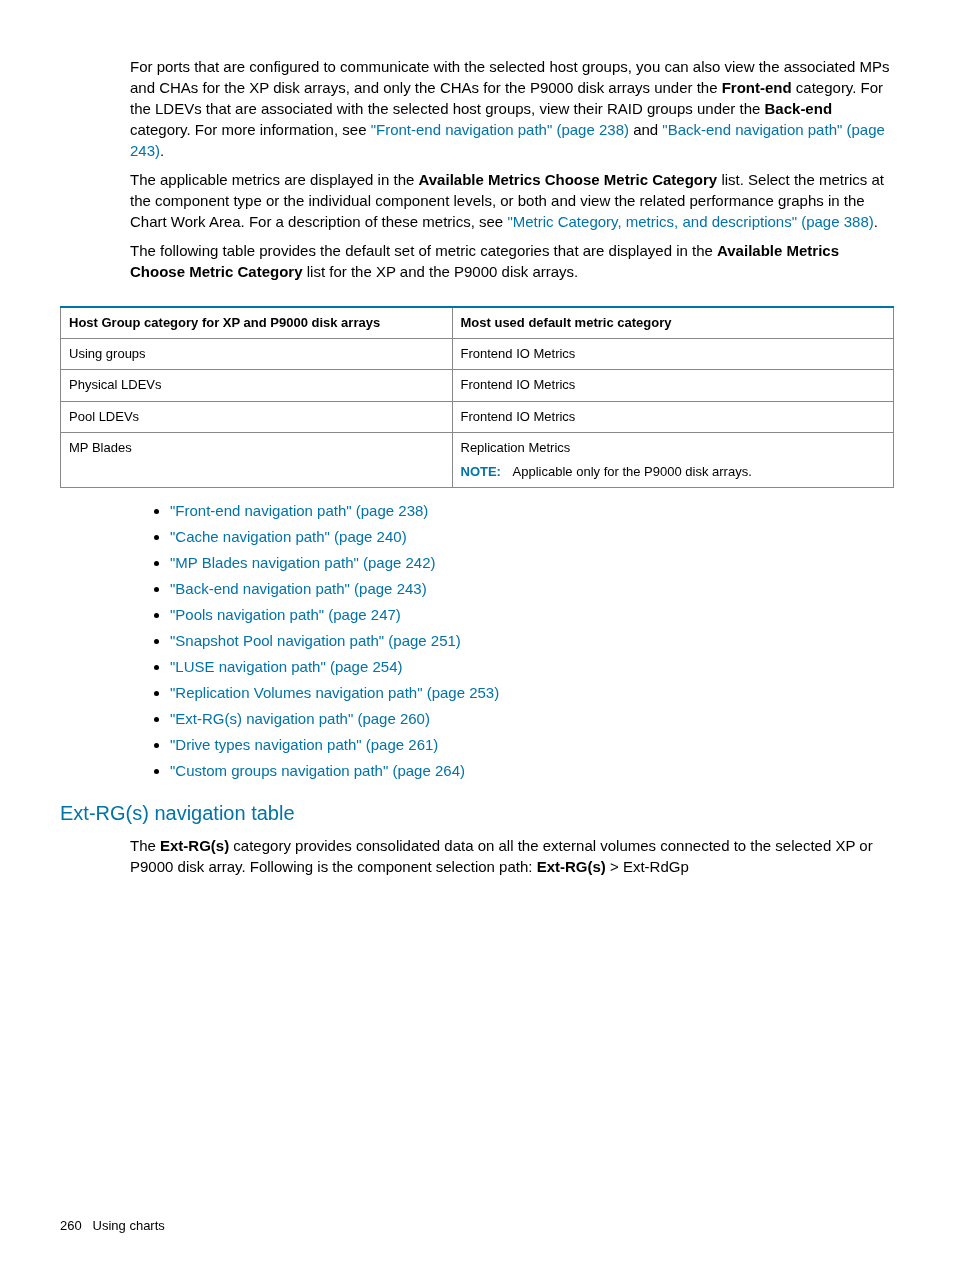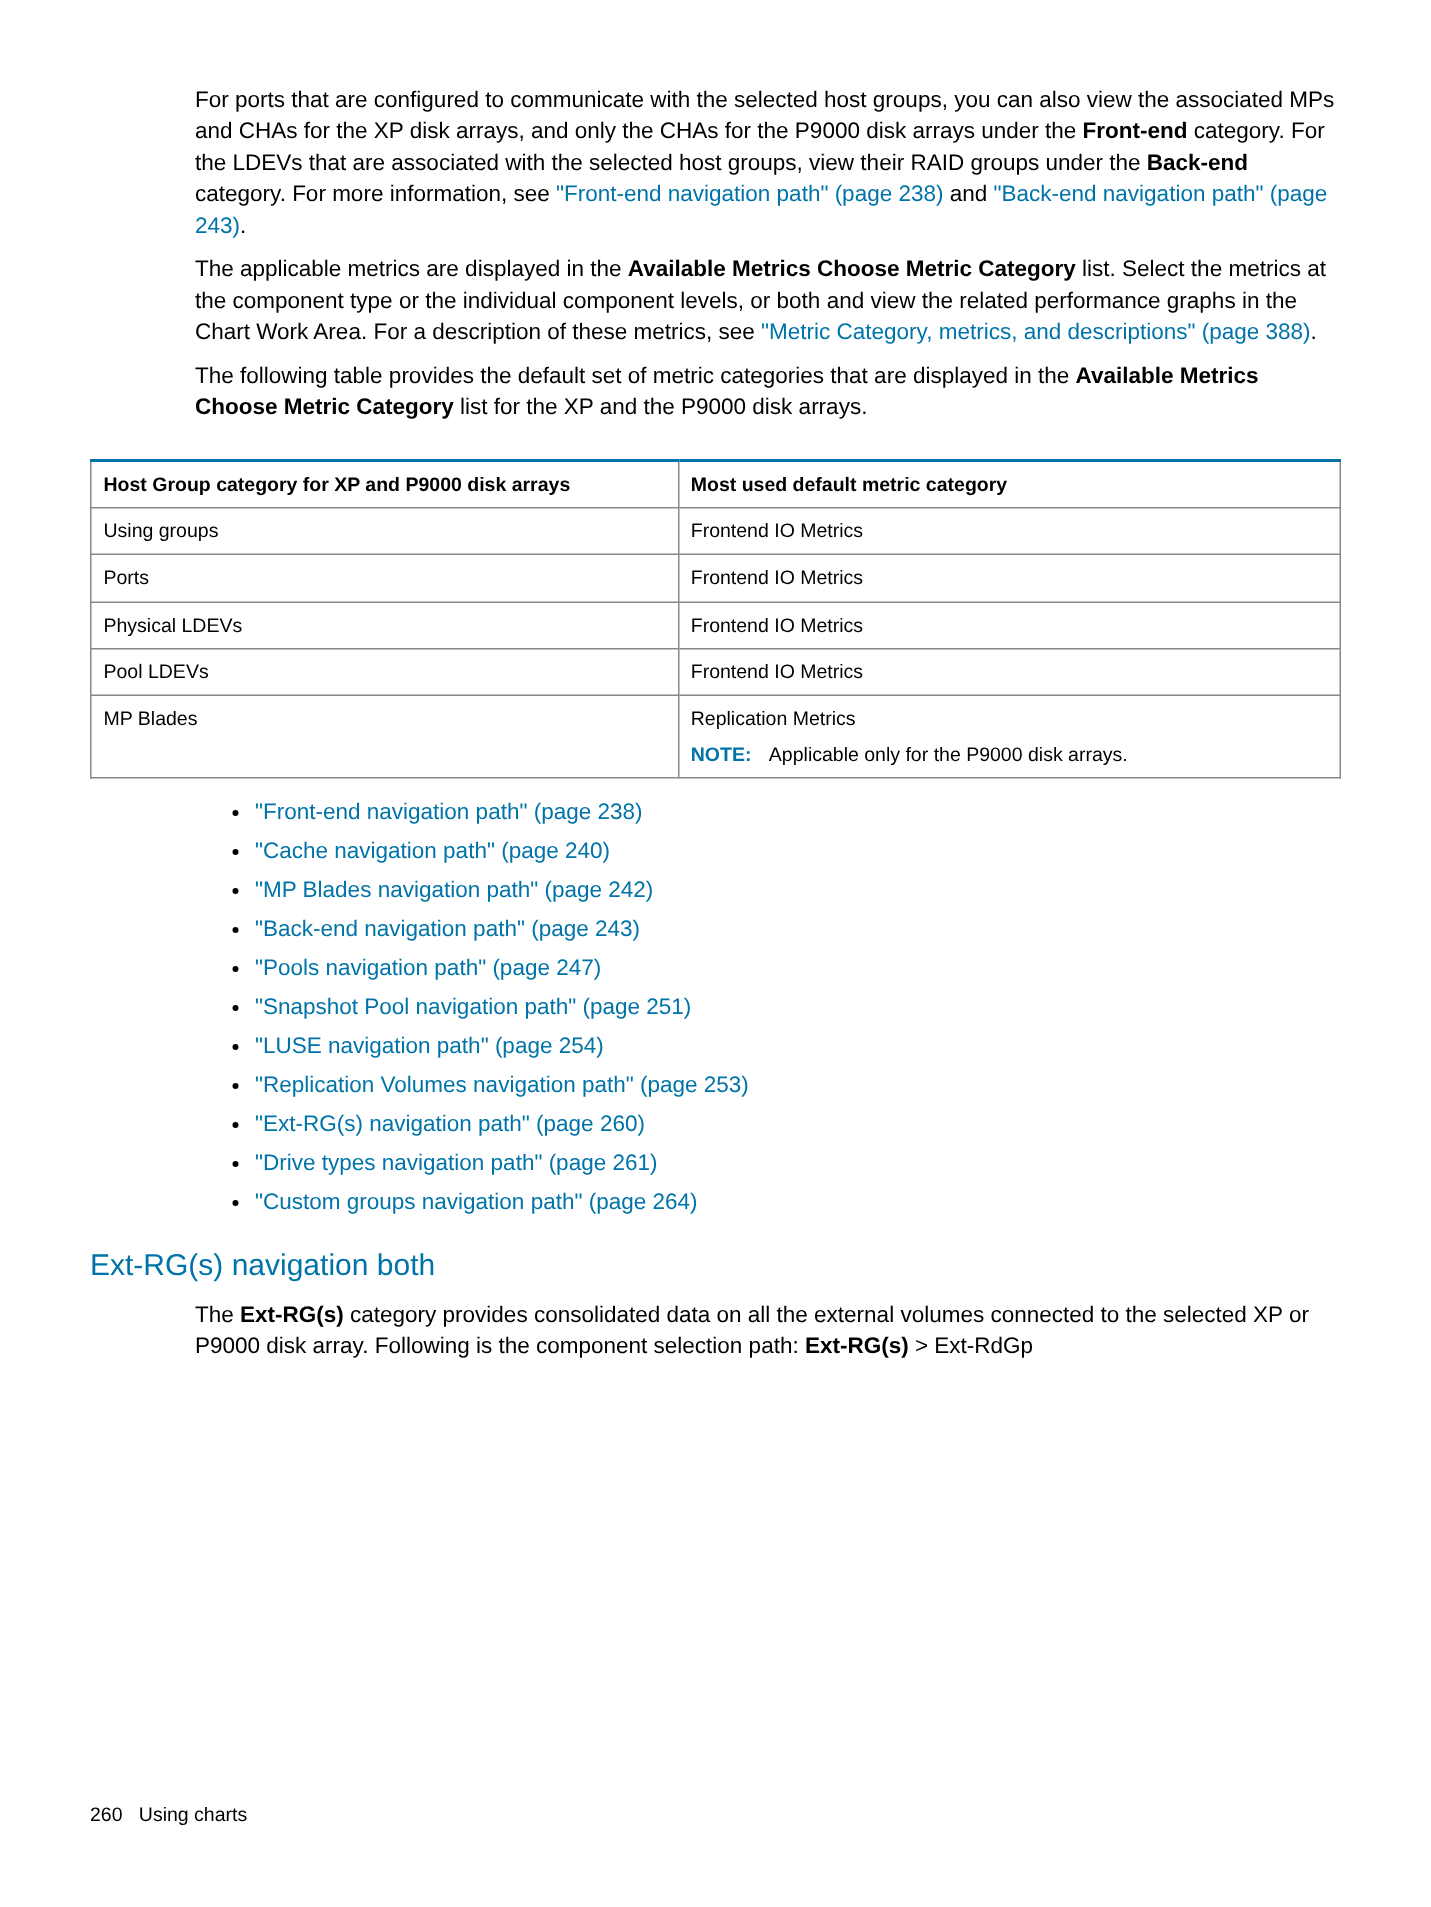--- a/index.html
+++ b/index.html
@@ -71,21 +71,21 @@
   }
   ul.related li span.link { color: #0073a8; }
   h2.section {
     color: #0073a8;
     font-weight: normal;
     font-size: 20px;
     margin: 18px 0 8px 0;
   }
   .footer {
     position: absolute;
-    bottom: 52px;
+    bottom: 36px;
     left: 60px;
     font-size: 13px;
     color: #000;
   }
 </style>
 </head>
 <body>
 
 <div class="page">
 
@@ -117,24 +117,20 @@
         <th>Host Group category for XP and P9000 disk arrays</th>
         <th>Most used default metric category</th>
       </tr>
     </thead>
     <tbody>
       <tr>
         <td>Using groups</td>
         <td>Frontend IO Metrics</td>
       </tr>
       <tr>
-        <td>Ports</td>
-        <td>Frontend IO Metrics</td>
-      </tr>
-      <tr>
         <td>Physical LDEVs</td>
         <td>Frontend IO Metrics</td>
       </tr>
       <tr>
         <td>Pool LDEVs</td>
         <td>Frontend IO Metrics</td>
       </tr>
       <tr>
         <td>MP Blades</td>
         <td>
@@ -157,21 +153,21 @@
       <li><span class="link">"Pools navigation path" (page 247)</span></li>
       <li><span class="link">"Snapshot Pool navigation path" (page 251)</span></li>
       <li><span class="link">"LUSE navigation path" (page 254)</span></li>
       <li><span class="link">"Replication Volumes navigation path" (page 253)</span></li>
       <li><span class="link">"Ext-RG(s) navigation path" (page 260)</span></li>
       <li><span class="link">"Drive types navigation path" (page 261)</span></li>
       <li><span class="link">"Custom groups navigation path" (page 264)</span></li>
     </ul>
   </div>
 
-  <h2 class="section">Ext-RG(s) navigation both</h2>
+  <h2 class="section">Ext-RG(s) navigation table</h2>
 
   <div class="body-block">
     <p>
       <span>The </span><span class="bold">Ext-RG(s)</span><span> category provides consolidated data on all the external volumes connected to the selected XP or P9000 disk array. Following is the component selection path: </span><span class="bold">Ext-RG(s)</span><span> &gt; Ext-RdGp</span>
     </p>
   </div>
 
 
   <div class="footer">
     <span>260</span>&nbsp;&nbsp;&nbsp;<span>Using charts</span>

